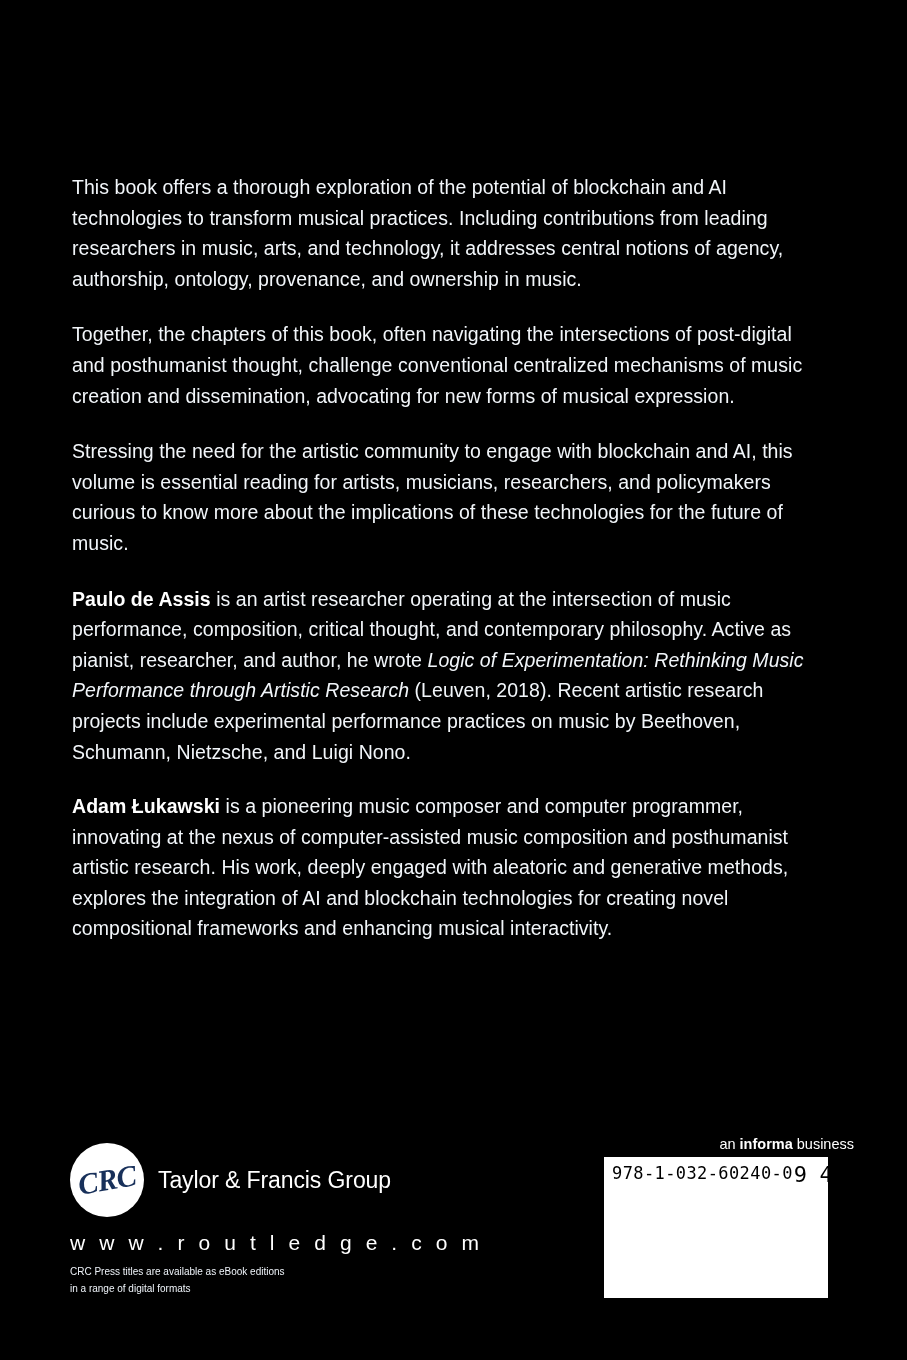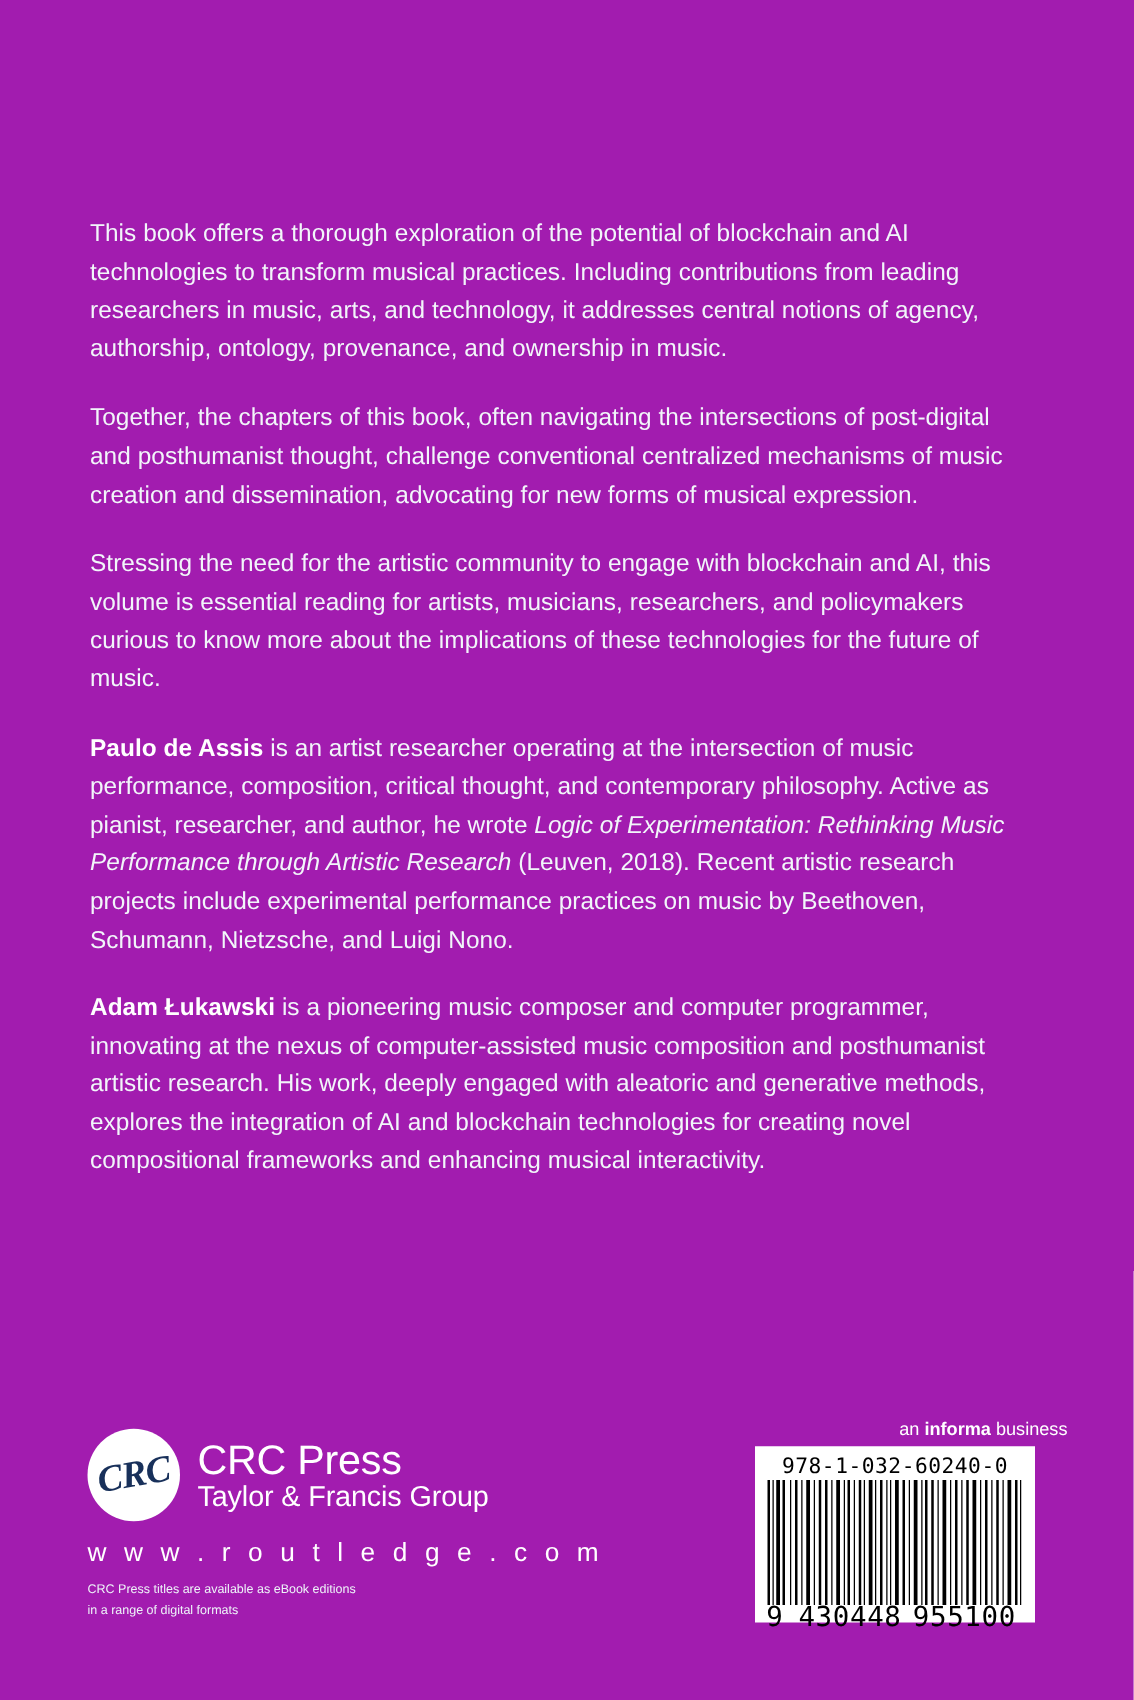--- a/index.html
+++ b/index.html
@@ -8,21 +8,21 @@
     padding: 0;
     background: #ffffff;
   }
   body {
     font-family: "Liberation Sans", sans-serif;
   }
   .cover {
     position: relative;
     width: 907px;
     height: 1360px;
-    background: #a21caf;
+    background: #000000;
     overflow: hidden;
     box-sizing: border-box;
   }
 
   
   .text-block {
     position: absolute;
     left: 72px;
     top: 172px;
     width: 755px;
@@ -125,21 +125,20 @@
   }
   .informa .b { font-weight: 700; }
   .barcode-panel {
     margin-top: 5px;
     background: #ffffff;
     width: 224px;
     height: 141px;
     box-sizing: border-box;
     padding: 7px 8px 5px 8px;
     display: flex;
-    flex-direction: column;
   }
   .isbn-text {
     color: #000000;
     font-family: "DejaVu Sans Mono", monospace;
     font-size: 17px;
     line-height: 19px;
     letter-spacing: 0.4px;
     text-align: center;
     white-space: nowrap;
   }
@@ -183,21 +182,20 @@
     <p class="para bio"><span class="nm">Adam Łukawski</span><span> is a pioneering music composer and computer programmer, innovating at the nexus of computer-assisted music composition and posthumanist artistic research. His work, deeply engaged with aleatoric and generative methods, explores the integration of AI and blockchain technologies for creating novel compositional frameworks and enhancing musical interactivity.</span></p>
 
   </div>
 
   <div class="imprint">
     <div class="imprint-row">
       <div class="crc-disc">
         <div class="crc-mark">CRC</div>
       </div>
       <div class="imprint-words">
-        <div class="imprint-title">CRC Press</div>
         <div class="imprint-sub">Taylor &amp; Francis Group</div>
       </div>
     </div>
     <div class="imprint-url">w w w . r o u t l e d g e . c o m</div>
     <div class="imprint-note">
       <div>CRC Press titles are available as eBook editions</div>
       <div>in a range of digital formats</div>
     </div>
   </div>
 

